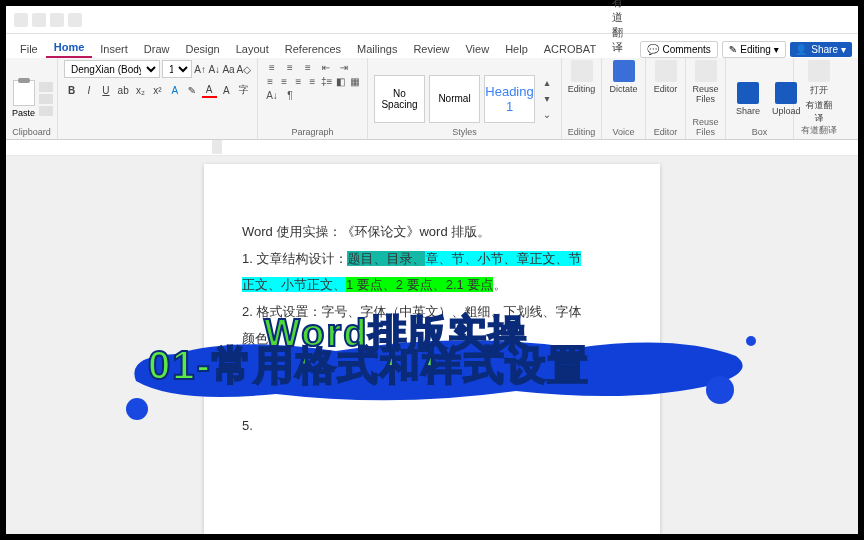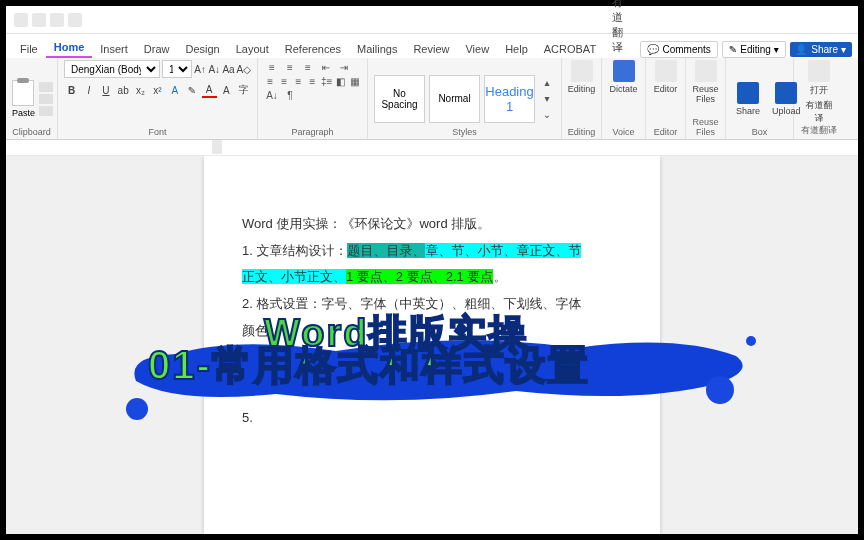--- a/index.html
+++ b/index.html
@@ -5,30 +5,30 @@
 *{margin:0;padding:0;box-sizing:border-box;font-family:'Segoe UI',Arial,sans-serif}
 body{width:864px;height:540px;background:#000;position:relative;overflow:hidden}
 .app{width:852px;height:528px;margin:6px;background:#fff;position:relative}
 
 .titlebar{height:28px;background:#fff;border-bottom:1px solid #e0e0e0;display:flex;align-items:center;padding:0 8px;font-size:10px;color:#555}
 .tb-left{display:flex;gap:4px;align-items:center}
 .tb-icon{width:14px;height:14px;background:#e8e8e8;border-radius:2px}
 
 .menubar{height:24px;display:flex;align-items:end;padding:0 6px;font-size:11px;background:#fff}
 .menuitem{padding:3px 8px;color:#444;cursor:pointer}
-.menuitem.active{border-bottom:2px solid #d946ef;color:#185abd;font-weight:600}
+.menuitem.active{border-bottom:2px solid #be185d;color:#185abd;font-weight:600}
 .menu-right{margin-left:auto;display:flex;gap:4px;align-items:center}
 .btn-box{border:1px solid #d0d0d0;padding:2px 6px;font-size:10px;border-radius:2px;display:flex;align-items:center;gap:3px}
 .btn-share{background:#185abd;color:#fff;border:none}
 
 .ribbon{height:82px;background:#f5f5f5;border-bottom:1px solid #d0d0d0;display:flex;font-size:10px}
 .rgroup{border-right:1px solid #e0e0e0;padding:2px 6px;display:flex;flex-direction:column;position:relative}
 .rgroup-label{position:absolute;bottom:2px;left:0;right:0;text-align:center;font-size:9px;color:#666}
 .rgroup-body{flex:1;display:flex;align-items:center;gap:4px}
-.clip-col{display:flex;flex-direction:column;align-items:flex-start;gap:2px}
+.clip-col{display:flex;flex-direction:column;align-items:center;gap:2px}
 .paste-icon{width:22px;height:26px;background:#fff;border:1px solid #ccc;position:relative}
 .paste-icon:before{content:'';position:absolute;top:-3px;left:4px;width:12px;height:5px;background:#999;border-radius:2px}
 .small-icons{display:flex;flex-direction:column;gap:2px}
 .si{width:14px;height:10px;background:#e0e0e0}
 .font-row{display:flex;gap:2px;align-items:center;margin-bottom:4px}
 .font-sel{border:1px solid #ccc;background:#fff;font-size:10px;padding:1px 2px;height:18px}
 .fbtn{width:16px;height:16px;display:flex;align-items:center;justify-content:center;color:#444;font-size:10px}
 .para-row{display:flex;gap:2px}
 .pbtn{width:16px;height:14px;display:flex;align-items:center;justify-content:center;color:#555;font-size:10px}
 .styles-row{display:flex;gap:4px}
@@ -36,21 +36,21 @@
 .style-box.h1{color:#3b82f6;font-size:13px}
 .tool-col{display:flex;flex-direction:column;align-items:center;gap:2px;padding:0 4px}
 .tool-icon{width:22px;height:22px;background:#e8e8e8;border-radius:2px}
 .tool-icon.blue{background:#185abd}
 .tool-label{font-size:9px;color:#444;text-align:center}
 
 .ruler{height:16px;background:#fff;border-bottom:1px solid #e8e8e8;position:relative}
 .ruler-inner{position:absolute;left:206px;right:100px;top:0;height:14px;background:linear-gradient(90deg,#e8e8e8 0,#e8e8e8 10px,#fff 10px);font-size:7px;color:#888}
 
 .docarea{height:378px;background:#f0f0f0;overflow:hidden;position:relative;display:flex;justify-content:center}
-.page{width:456px;background:#fff;box-shadow:0 1px 4px rgba(0,0,0,.2);padding:56px 38px;font-size:13px;line-height:1.9;color:#333;font-family:'Microsoft YaHei','DengXian',sans-serif;position:relative}
+.page{width:456px;background:#fff;box-shadow:0 1px 4px rgba(0,0,0,.2);margin-top:8px;padding:56px 38px;font-size:13px;line-height:1.9;color:#333;font-family:'Microsoft YaHei','DengXian',sans-serif;position:relative}
 .page p{margin-bottom:2px}
 .hl-y{background:#14b8a6}
 .hl-c{background:#00ffff}
 .hl-g{background:#00ff00}
 
 .overlay{position:absolute;left:0;right:0;top:300px;pointer-events:none}
 .paint{position:absolute;left:110px;top:20px;width:640px;height:90px}
 .splash{fill:#1040d8}
 .bigtxt{font-family:Arial,sans-serif;font-weight:900;letter-spacing:2px}
 .t1{position:absolute;left:258px;top:2px;font-size:38px;color:#4dd838;-webkit-text-stroke:2px #0a2a7a}
@@ -130,21 +130,20 @@
           <div class="fbtn">ab</div>
           <div class="fbtn">x₂</div>
           <div class="fbtn">x²</div>
           <div class="fbtn" style="color:#0078d4">A</div>
           <div class="fbtn">✎</div>
           <div class="fbtn" style="border-bottom:2px solid red">A</div>
           <div class="fbtn">A</div>
           <div class="fbtn">字</div>
         </div>
       </div>
-      <div class="rgroup-label">Font</div>
     </div>
 
     <div class="rgroup" style="width:110px">
       <div style="flex:1">
         <div class="para-row">
           <div class="pbtn">≡</div>
           <div class="pbtn">≡</div>
           <div class="pbtn">≡</div>
           <div class="pbtn">⇤</div>
           <div class="pbtn">⇥</div>

